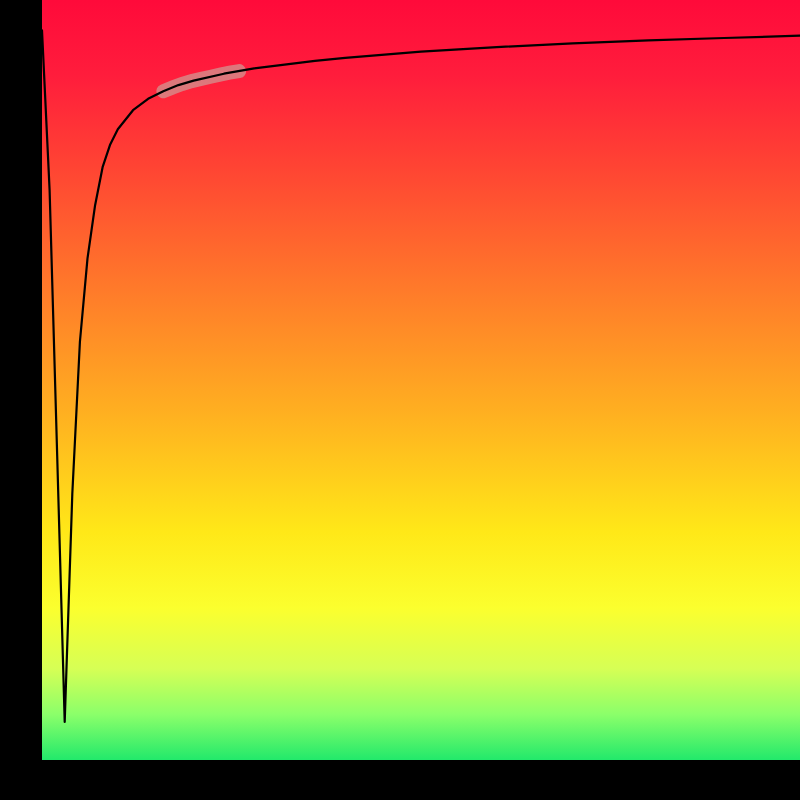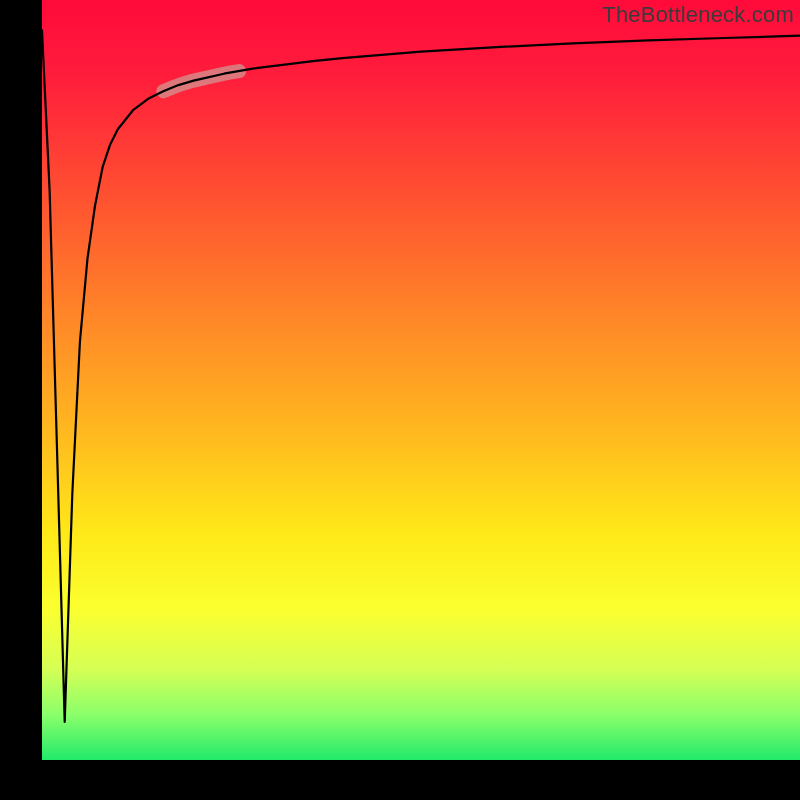--- a/index.html
+++ b/index.html
@@ -68,19 +68,18 @@
     stroke: rgba(210, 150, 145, 0.75);
     stroke-width: 14;
     stroke-linecap: round;
   }
 </style>
 </head>
 <body>
 
 <div class="frame">
   <div class="plot-area">
-    <div class="attrib">TheBottleneck.com</div>
     <svg class="curve" viewBox="0 0 758 760">
       <path class="highlight-path" d="M121.3 91.2 L130.8 87.4 L140.2 84.0 L149.7 81.1 L159.2 78.9 L168.7 76.7 L178.1 74.6 L187.6 72.7 L197.1 71.1" id="hl-path"></path>
       <path class="curve-path" d="M0.0 30.4 L7.6 190.0 L15.2 456.0 L22.7 722.0 L30.3 494.0 L37.9 342.0 L45.5 258.4 L53.1 205.2 L60.6 167.2 L68.2 144.4 L75.8 129.2 L91.0 110.2 L106.1 98.8 L121.3 91.2 L136.4 85.1 L151.6 80.6 L181.9 73.7 L212.2 68.4 L242.6 64.6 L272.9 60.8 L303.2 57.8 L379.0 51.7 L454.8 47.1 L530.6 43.3 L606.4 40.3 L682.2 38.0 L758.0 35.7" id="main-path"></path>
     </svg>
   </div>
 </div>
 
 </body></html>

